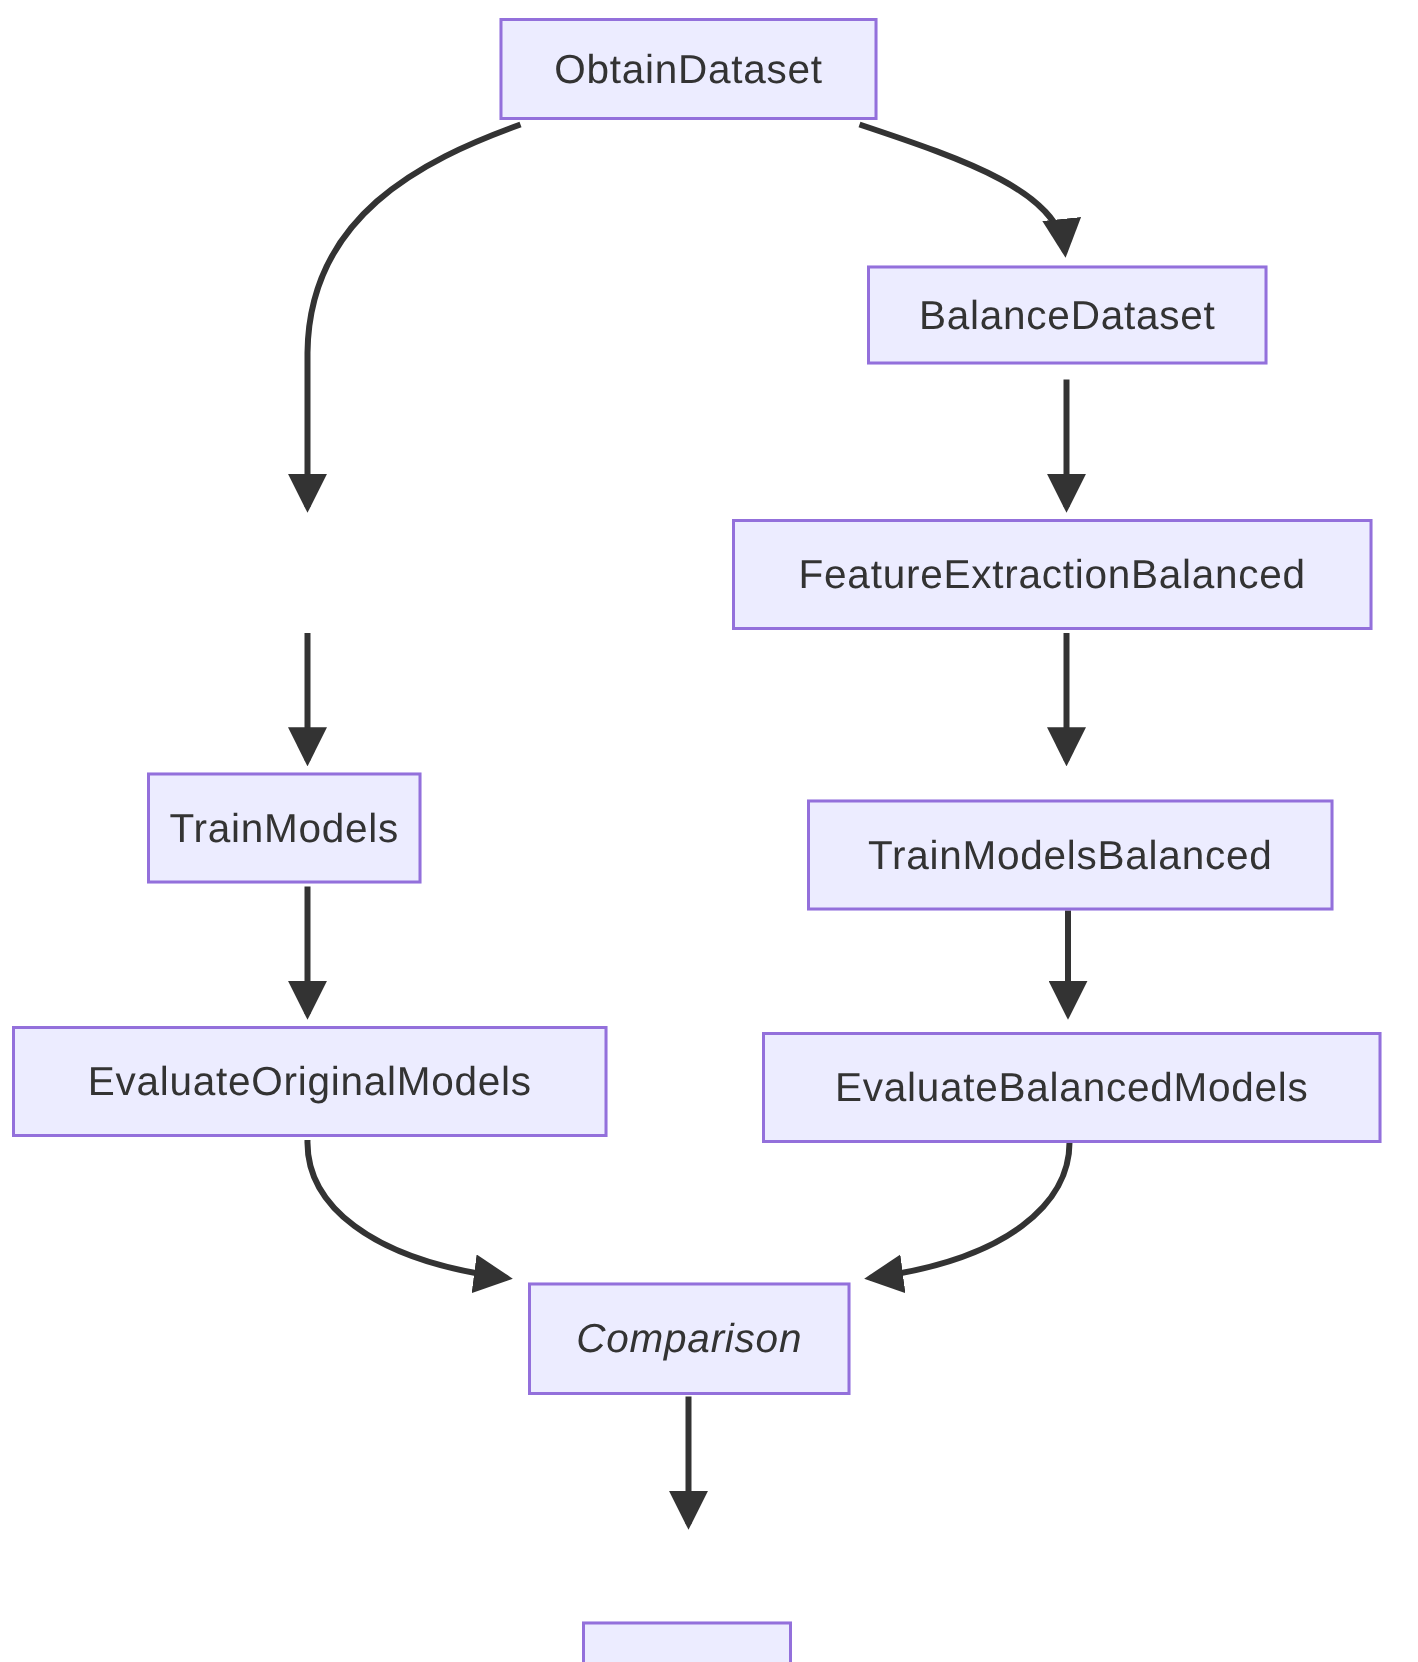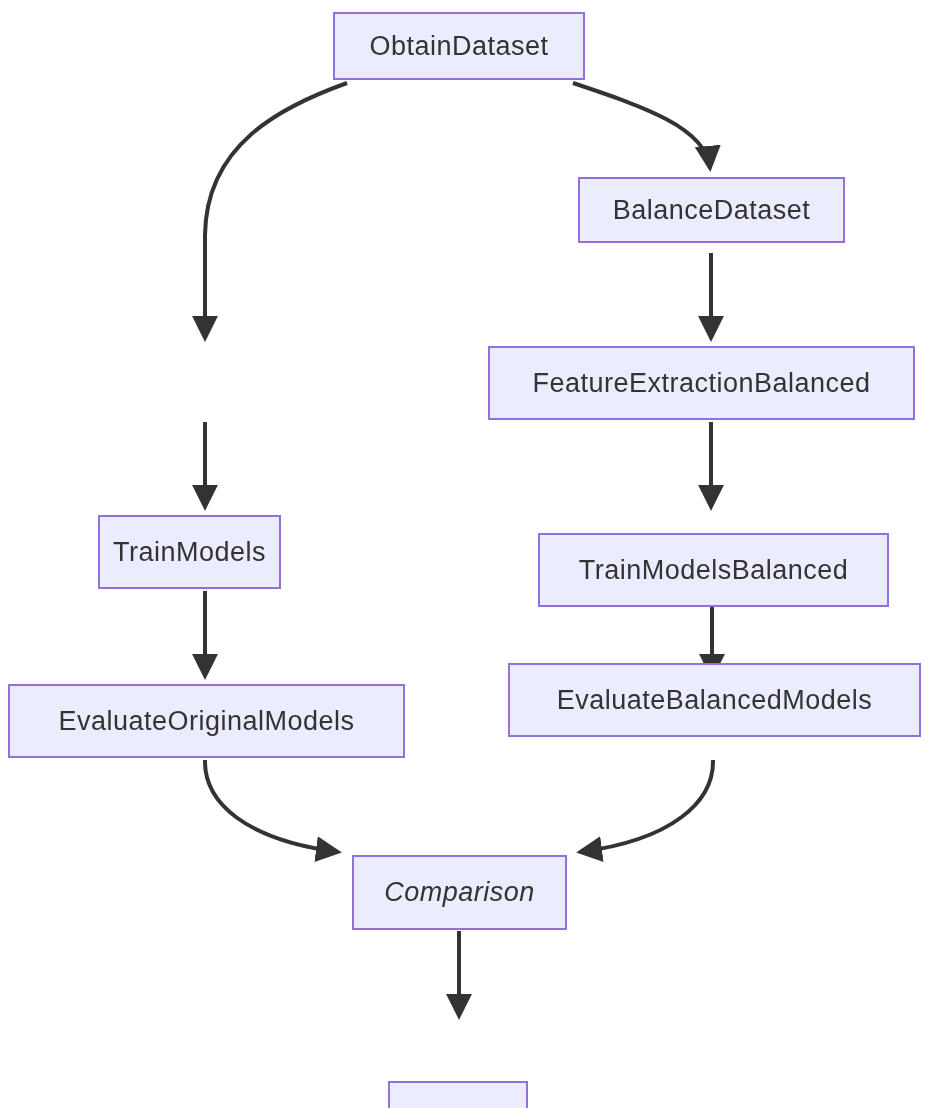--- a/index.html
+++ b/index.html
@@ -80,19 +80,19 @@
 
 
   <div class="node" style="left:488px; top:346px; width:427px; height:74px;">FeatureExtractionBalanced</div>
 
   <div class="node" style="left:98px; top:515px; width:183px; height:74px;">TrainModels</div>
 
   <div class="node" style="left:538px; top:515px; width:351px; height:74px;margin-top:18px;">TrainModelsBalanced</div>
 
   <div class="node" style="left:8px; top:684px; width:397px; height:74px;">EvaluateOriginalModels</div>
 
-  <div class="node" style="left:508px; top:663px; width:413px; height:74px;">EvaluateBalancedModels</div>
+  <div class="node" style="left:508px; top:688px; width:413px; height:74px;">EvaluateBalancedModels</div>
 
   <div class="node" style="left:352px; top:855px; width:215px; height:75px;font-style:italic;">Comparison</div>
 
   <div class="node" style="left:388px; top:1081px; width:140px; height:80px;">Output</div>
 
 </div>
 
 </body></html>

